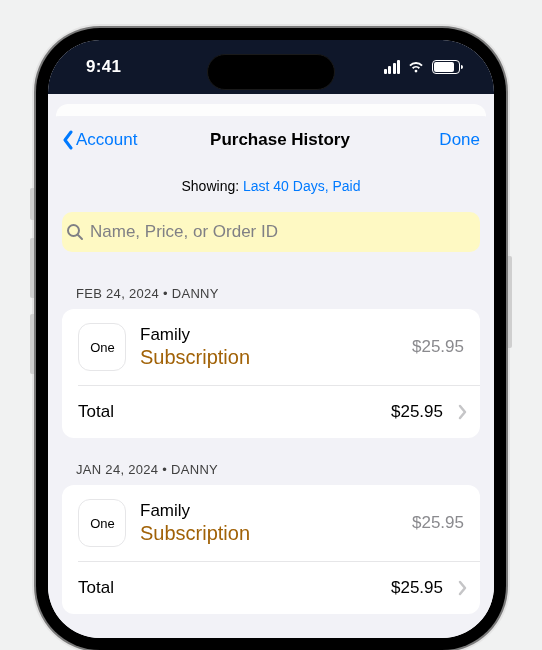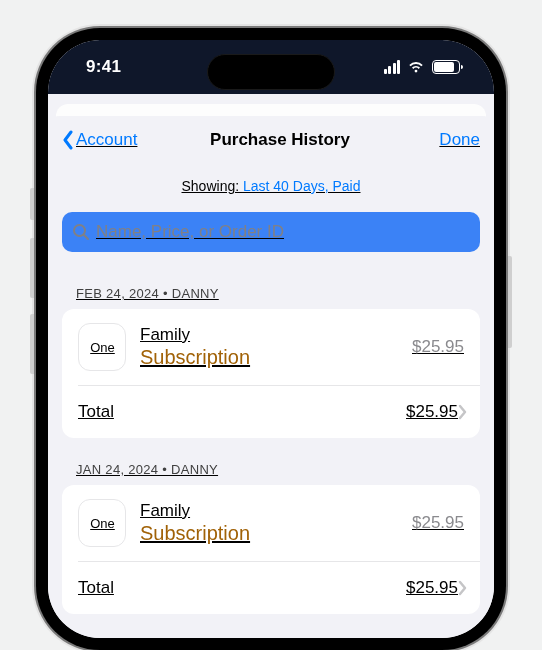--- a/index.html
+++ b/index.html
@@ -83,21 +83,20 @@
     }
     .sheet {
       position: absolute;
       top: 76px;
       left: 0;
       right: 0;
       bottom: 0;
       background: #f2f2f7;
       border-radius: 12px 12px 0 0;
       overflow: hidden;
-      text-decoration: underline;
     }
     .nav-bar {
       height: 48px;
       display: flex;
       align-items: center;
       justify-content: space-between;
       padding: 0 14px;
       background: #f2f2f7;
     }
     .nav-back { display: flex; align-items: center; gap: 2px; color: #007aff; font-size: 17px; cursor: pointer; }
@@ -108,26 +107,26 @@
     .showing-row {
       text-align: center;
       font-size: 14px;
       padding: 14px 0 18px;
       color: #000;
     }
     .showing-link { color: #007aff; cursor: pointer; }
 
     .search-field {
       margin: 0 14px 10px;
-      background: #3b82f6;
+      background: #fef9c3;
       border-radius: 10px;
       height: 40px;
       display: flex;
       align-items: center;
-      padding: 0 10px;
+      padding: 0 4px;
       gap: 6px;
     }
     .search-field input {
       border: none;
       background: transparent;
       font-size: 17px;
       flex: 1;
       outline: none;
       color: #000;
     }
@@ -168,21 +167,21 @@
     .apple-logo { font-size: 11px; }
     .item-info { flex: 1; }
     .item-title { font-size: 17px; color: #000; line-height: 1.25; }
     .item-sub { font-size: 20px; color: #a16207; line-height: 1.25; }
     .item-price { font-size: 17px; color: #8a8a8e; }
     .divider { height: 1px; background: #e6e6e8; margin-left: 16px; }
     .total-row {
       display: flex;
       align-items: center;
       padding: 16px 12px 16px 16px;
-      gap: 0;
+      gap: 15px;
     }
     .total-label { flex: 1; font-size: 17px; color: #000; }
     .total-value { font-size: 17px; color: #000; font-weight: 400; }
     .chevron-right { color: #c5c5c7; }
   </style>
 </head>
 <body>
 
 <div class="phone-frame">
   <div class="btn-left-1"></div>

